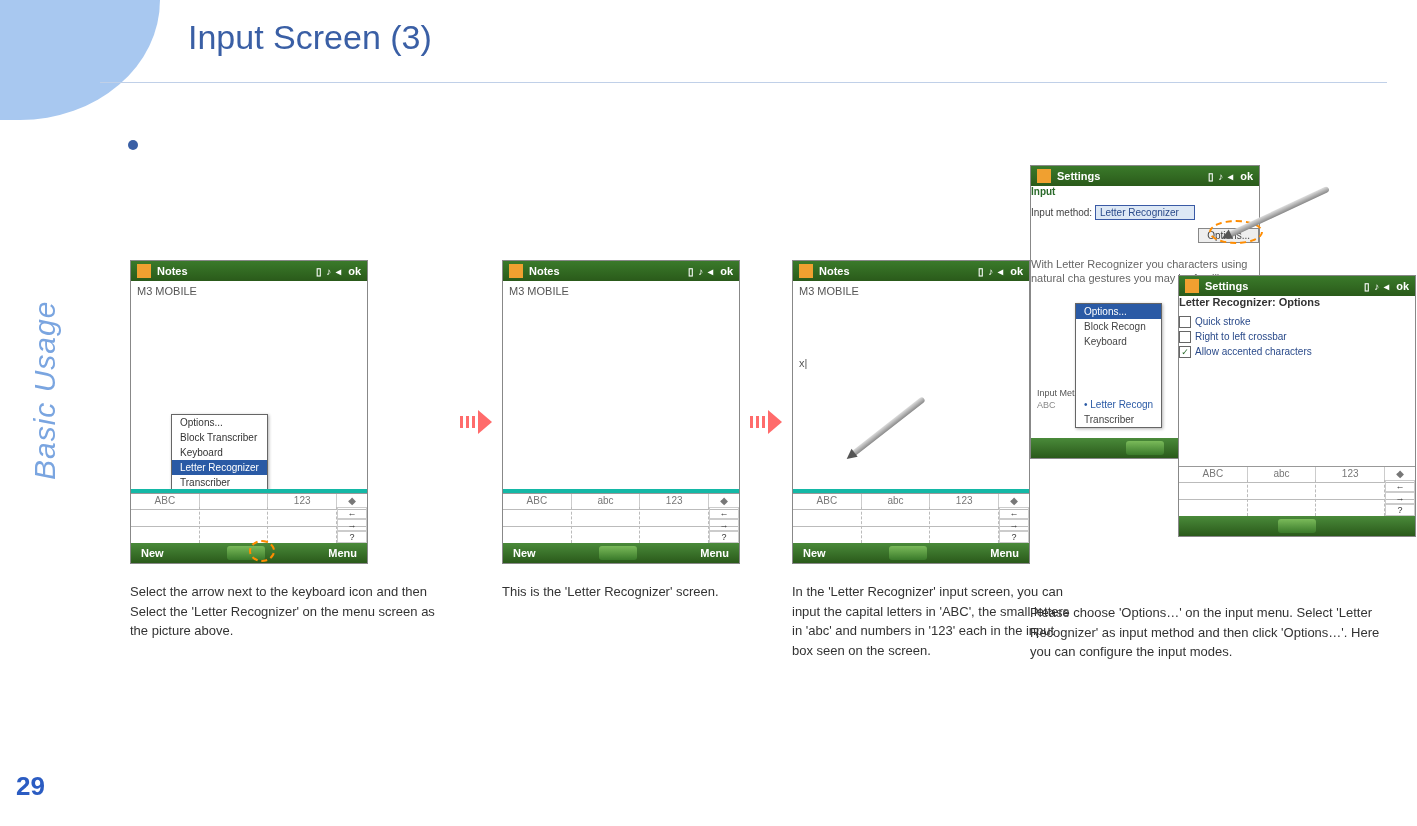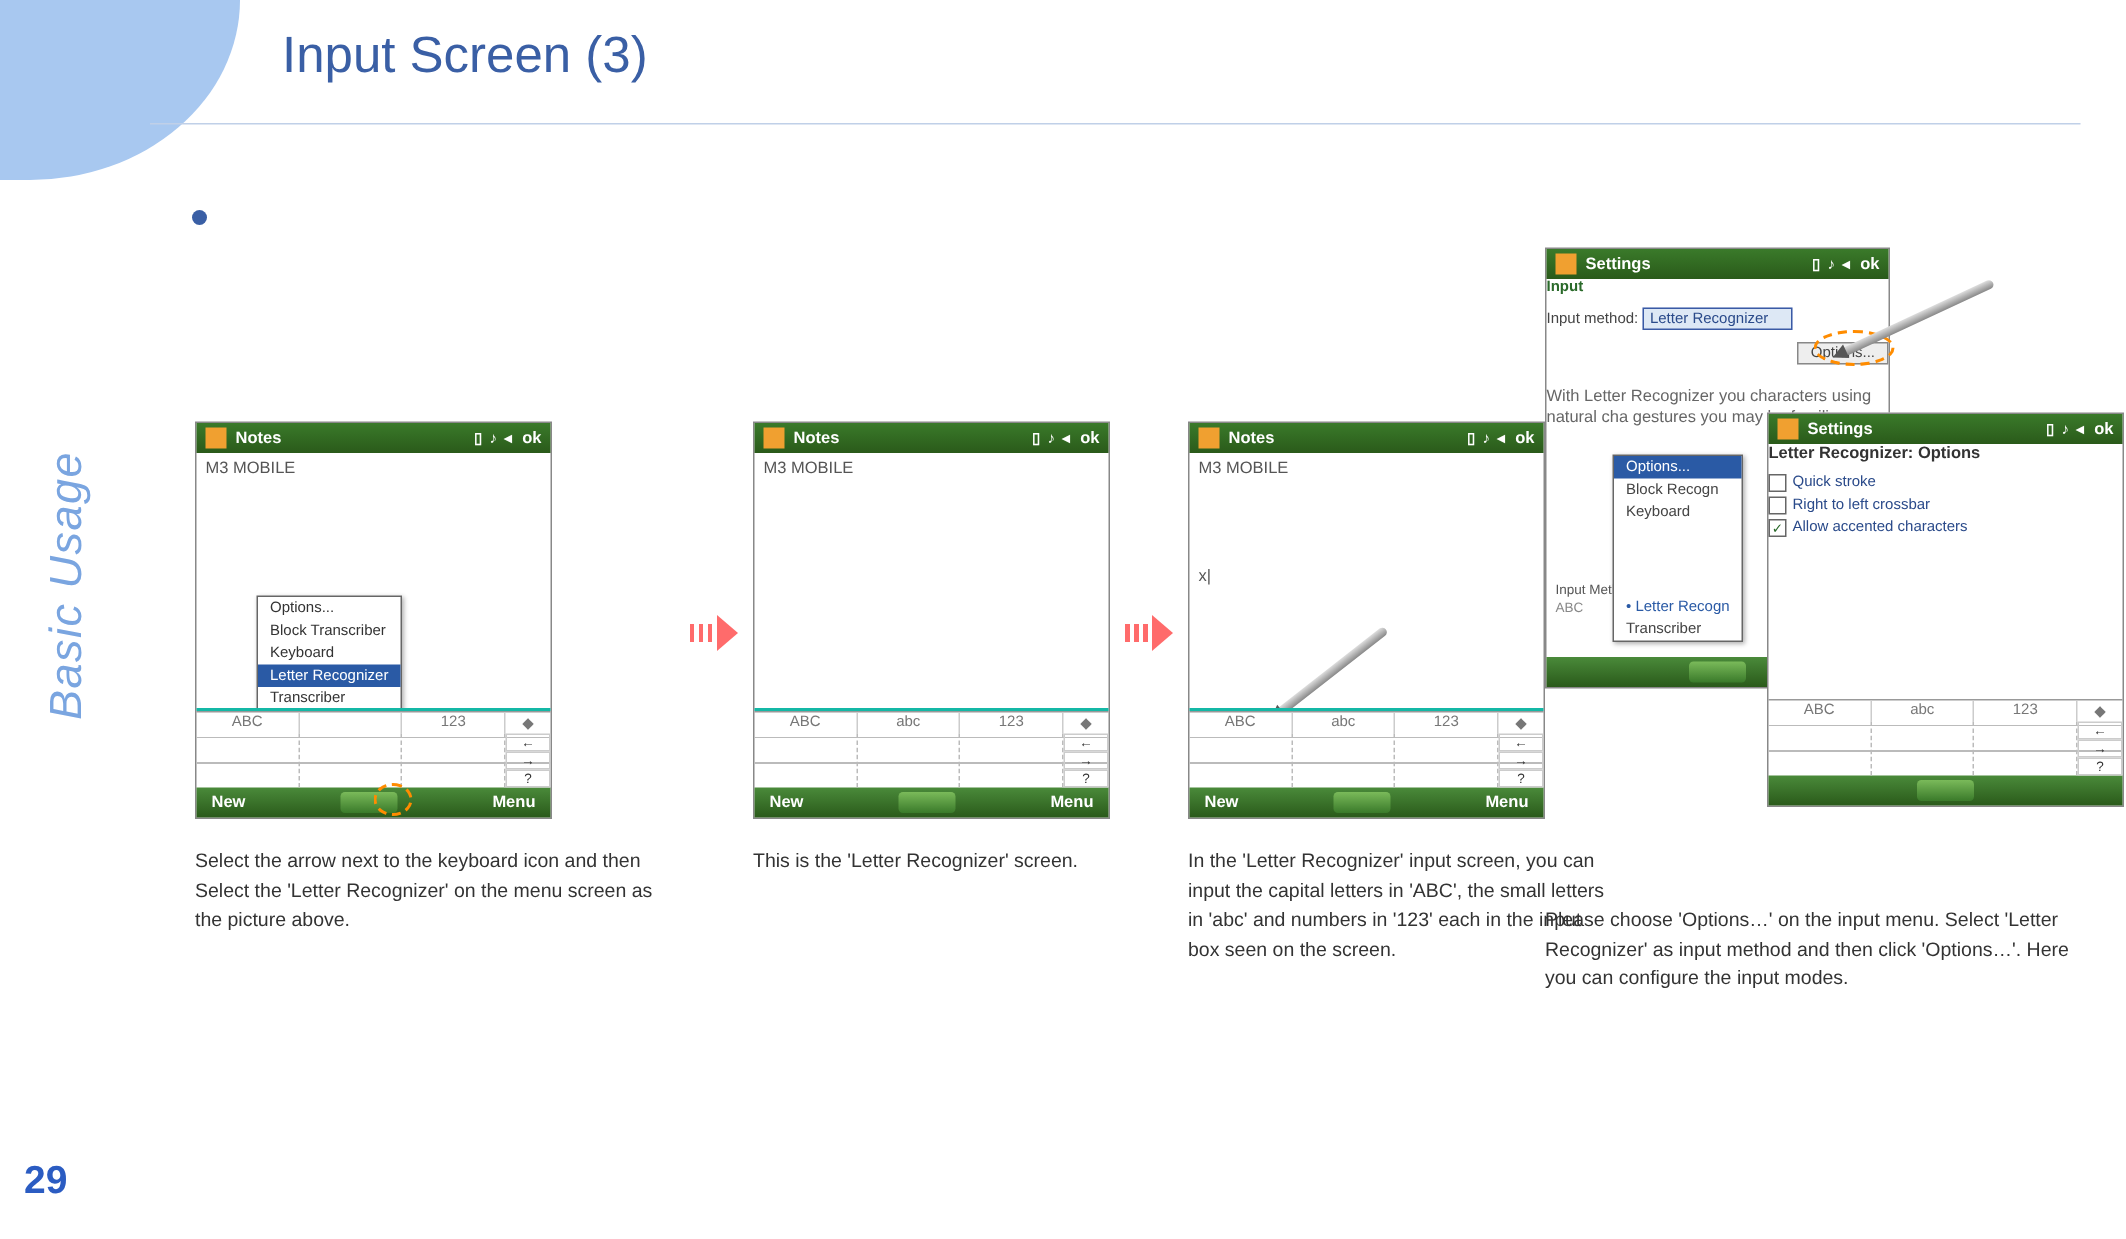--- a/index.html
+++ b/index.html
@@ -67,21 +67,20 @@
     position: absolute;
     top: 260px; left: 130px; right: 20px;
     display: flex;
     align-items: flex-start;
     gap: 10px;
   }
   .step {
     display: flex;
     flex-direction: column;
     align-items: flex-start;
-    margin-top: 21px;
   }
   .arrow {
     width: 32px; height: 24px;
     margin-top: 150px;
     position: relative;
   }
   .arrow::before {
     content: "";
     position: absolute;
     left: 0; top: 6px;
@@ -121,23 +120,23 @@
     font-weight: bold;
   }
   .dev-title .win-icon {
     width: 14px; height: 14px;
     background: #f0a030;
     display: inline-block;
   }
   .dev-title .spacer { flex: 1; }
   .dev-title .status-icons { font-size: 10px; letter-spacing: 1px; }
   .dev-body {
-    height: 172px;
+    height: 212px;
     padding: 4px 6px;
-    border-bottom: 2px solid #14b8a6;
+    border-bottom: 4px solid #14b8a6;
     position: relative;
     overflow: hidden;
   }
   .dev-body .text { font-size: 11px; color: #555; }
   .dev-ime {
     border-top: 1px solid #999;
   }
   .ime-labels {
     display: flex;
     font-size: 10px;

